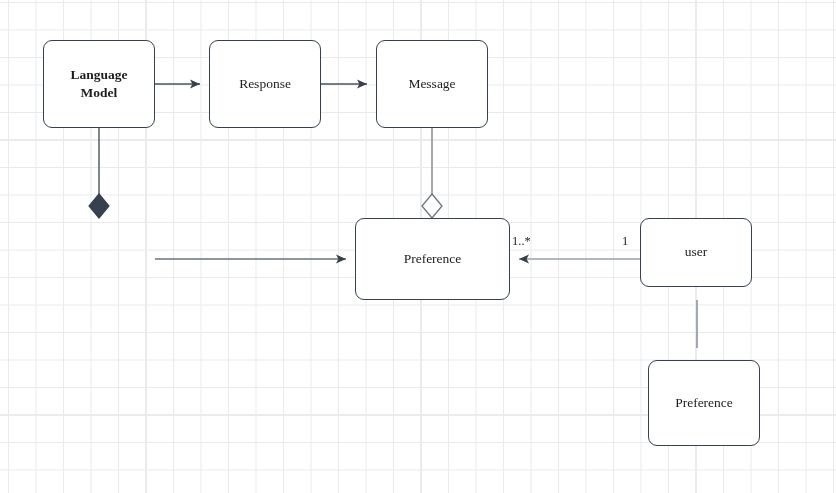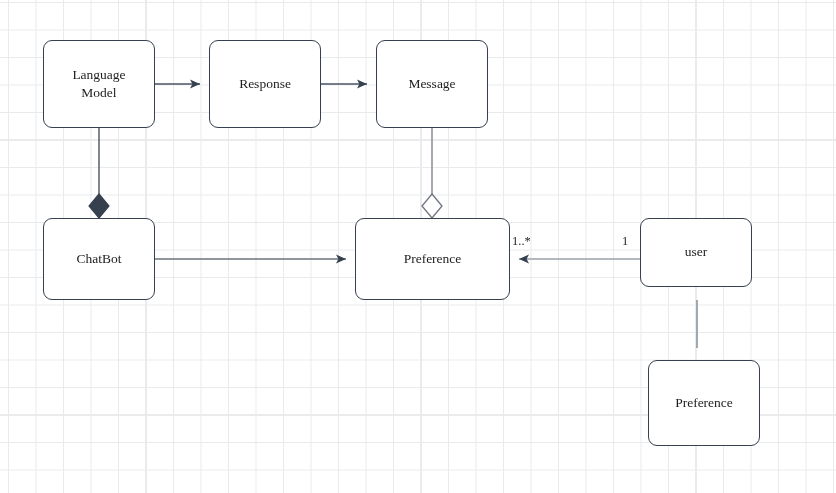--- a/index.html
+++ b/index.html
@@ -89,36 +89,33 @@
 
     <g>
       <line x1="640" y1="259" x2="519" y2="259" stroke="#9aa0a8" stroke-width="1.4" marker-end="url(#arrowFilledDark)"></line>
     </g>
 
     <g>
       <line x1="697" y1="300" x2="697" y2="348" stroke="#9aa0a8" stroke-width="1.8"></line>
     </g>
   </svg>
 
-  <div class="node" style="left:43px;top:40px;width:112px;height:88px;">
+  <div class="node" style="left:43px;top:40px;width:112px;height:88px;font-weight:bold;">
     <span style="white-space:pre-line;">Language
 Model</span>
   </div>
 
   <div class="node" style="left:376px;top:40px;width:112px;height:88px;">
     <span>Message</span>
   </div>
 
   <div class="node" style="left:209px;top:40px;width:112px;height:88px;">
     <span>Response</span>
   </div>
 
-  <div class="node" style="left:43px;top:218px;width:112px;height:82px;">
-    <span>ChatBot</span>
-  </div>
 
   <div class="node" style="left:355px;top:218px;width:155px;height:82px;">
     <span>Preference</span>
   </div>
 
   <div class="node" style="left:640px;top:218px;width:112px;height:69px;">
     <span>user</span>
   </div>
 
   <div class="node" style="left:648px;top:360px;width:112px;height:86px;">

